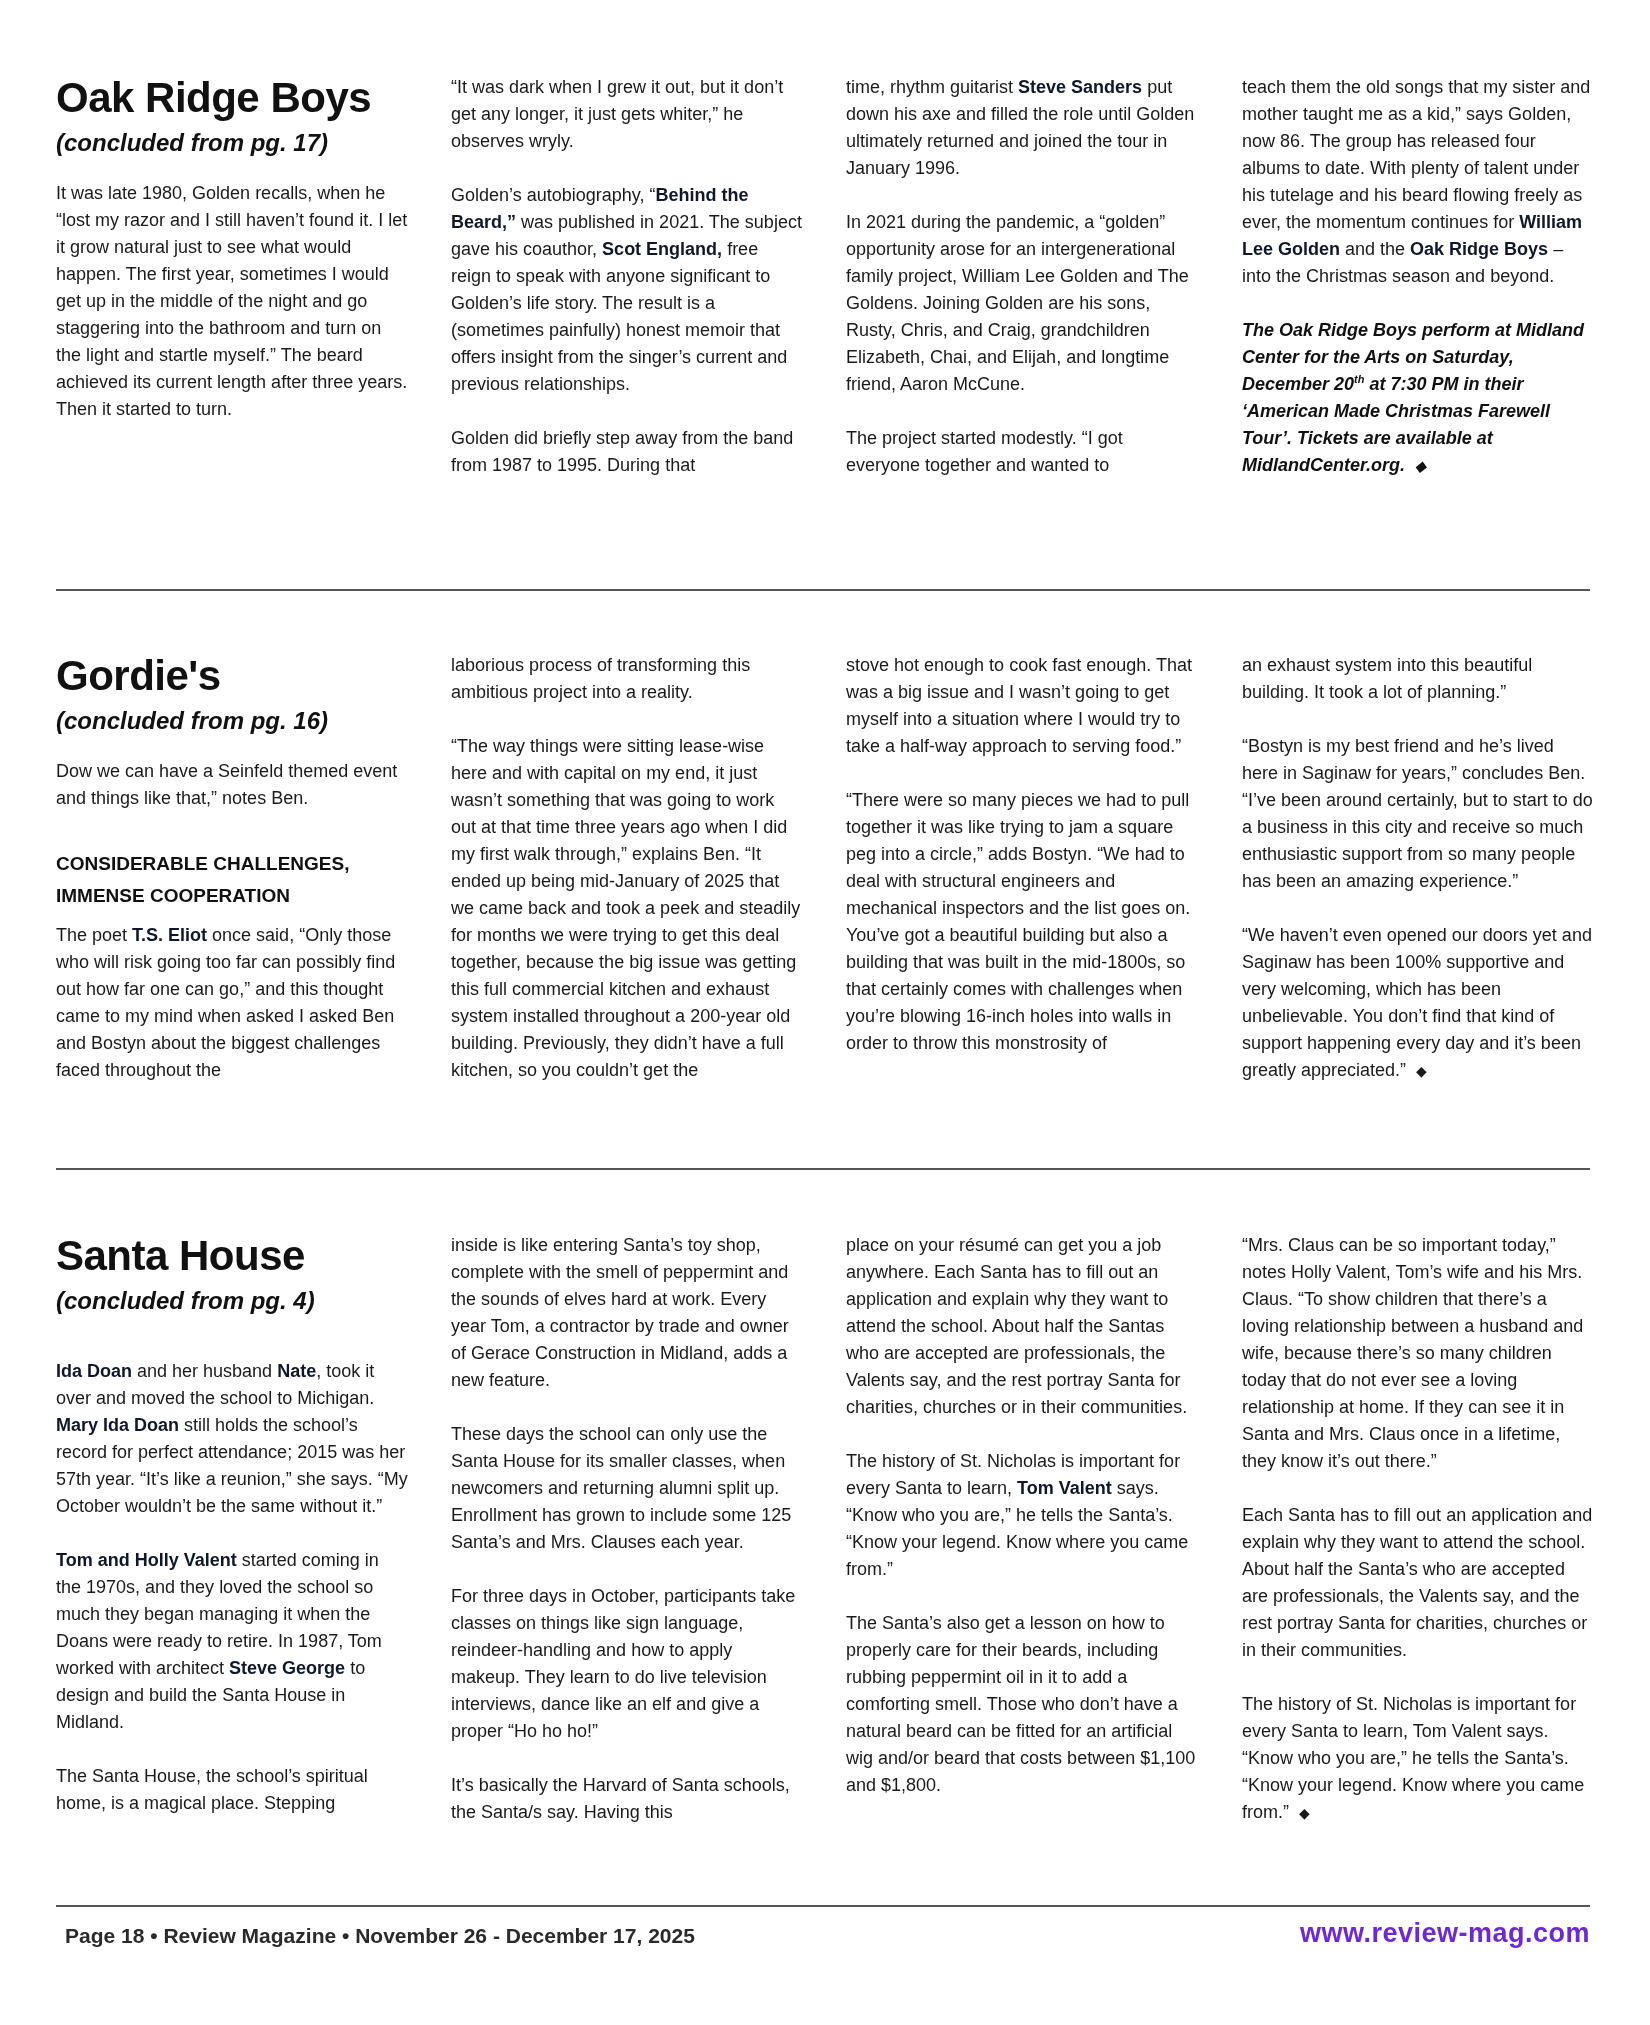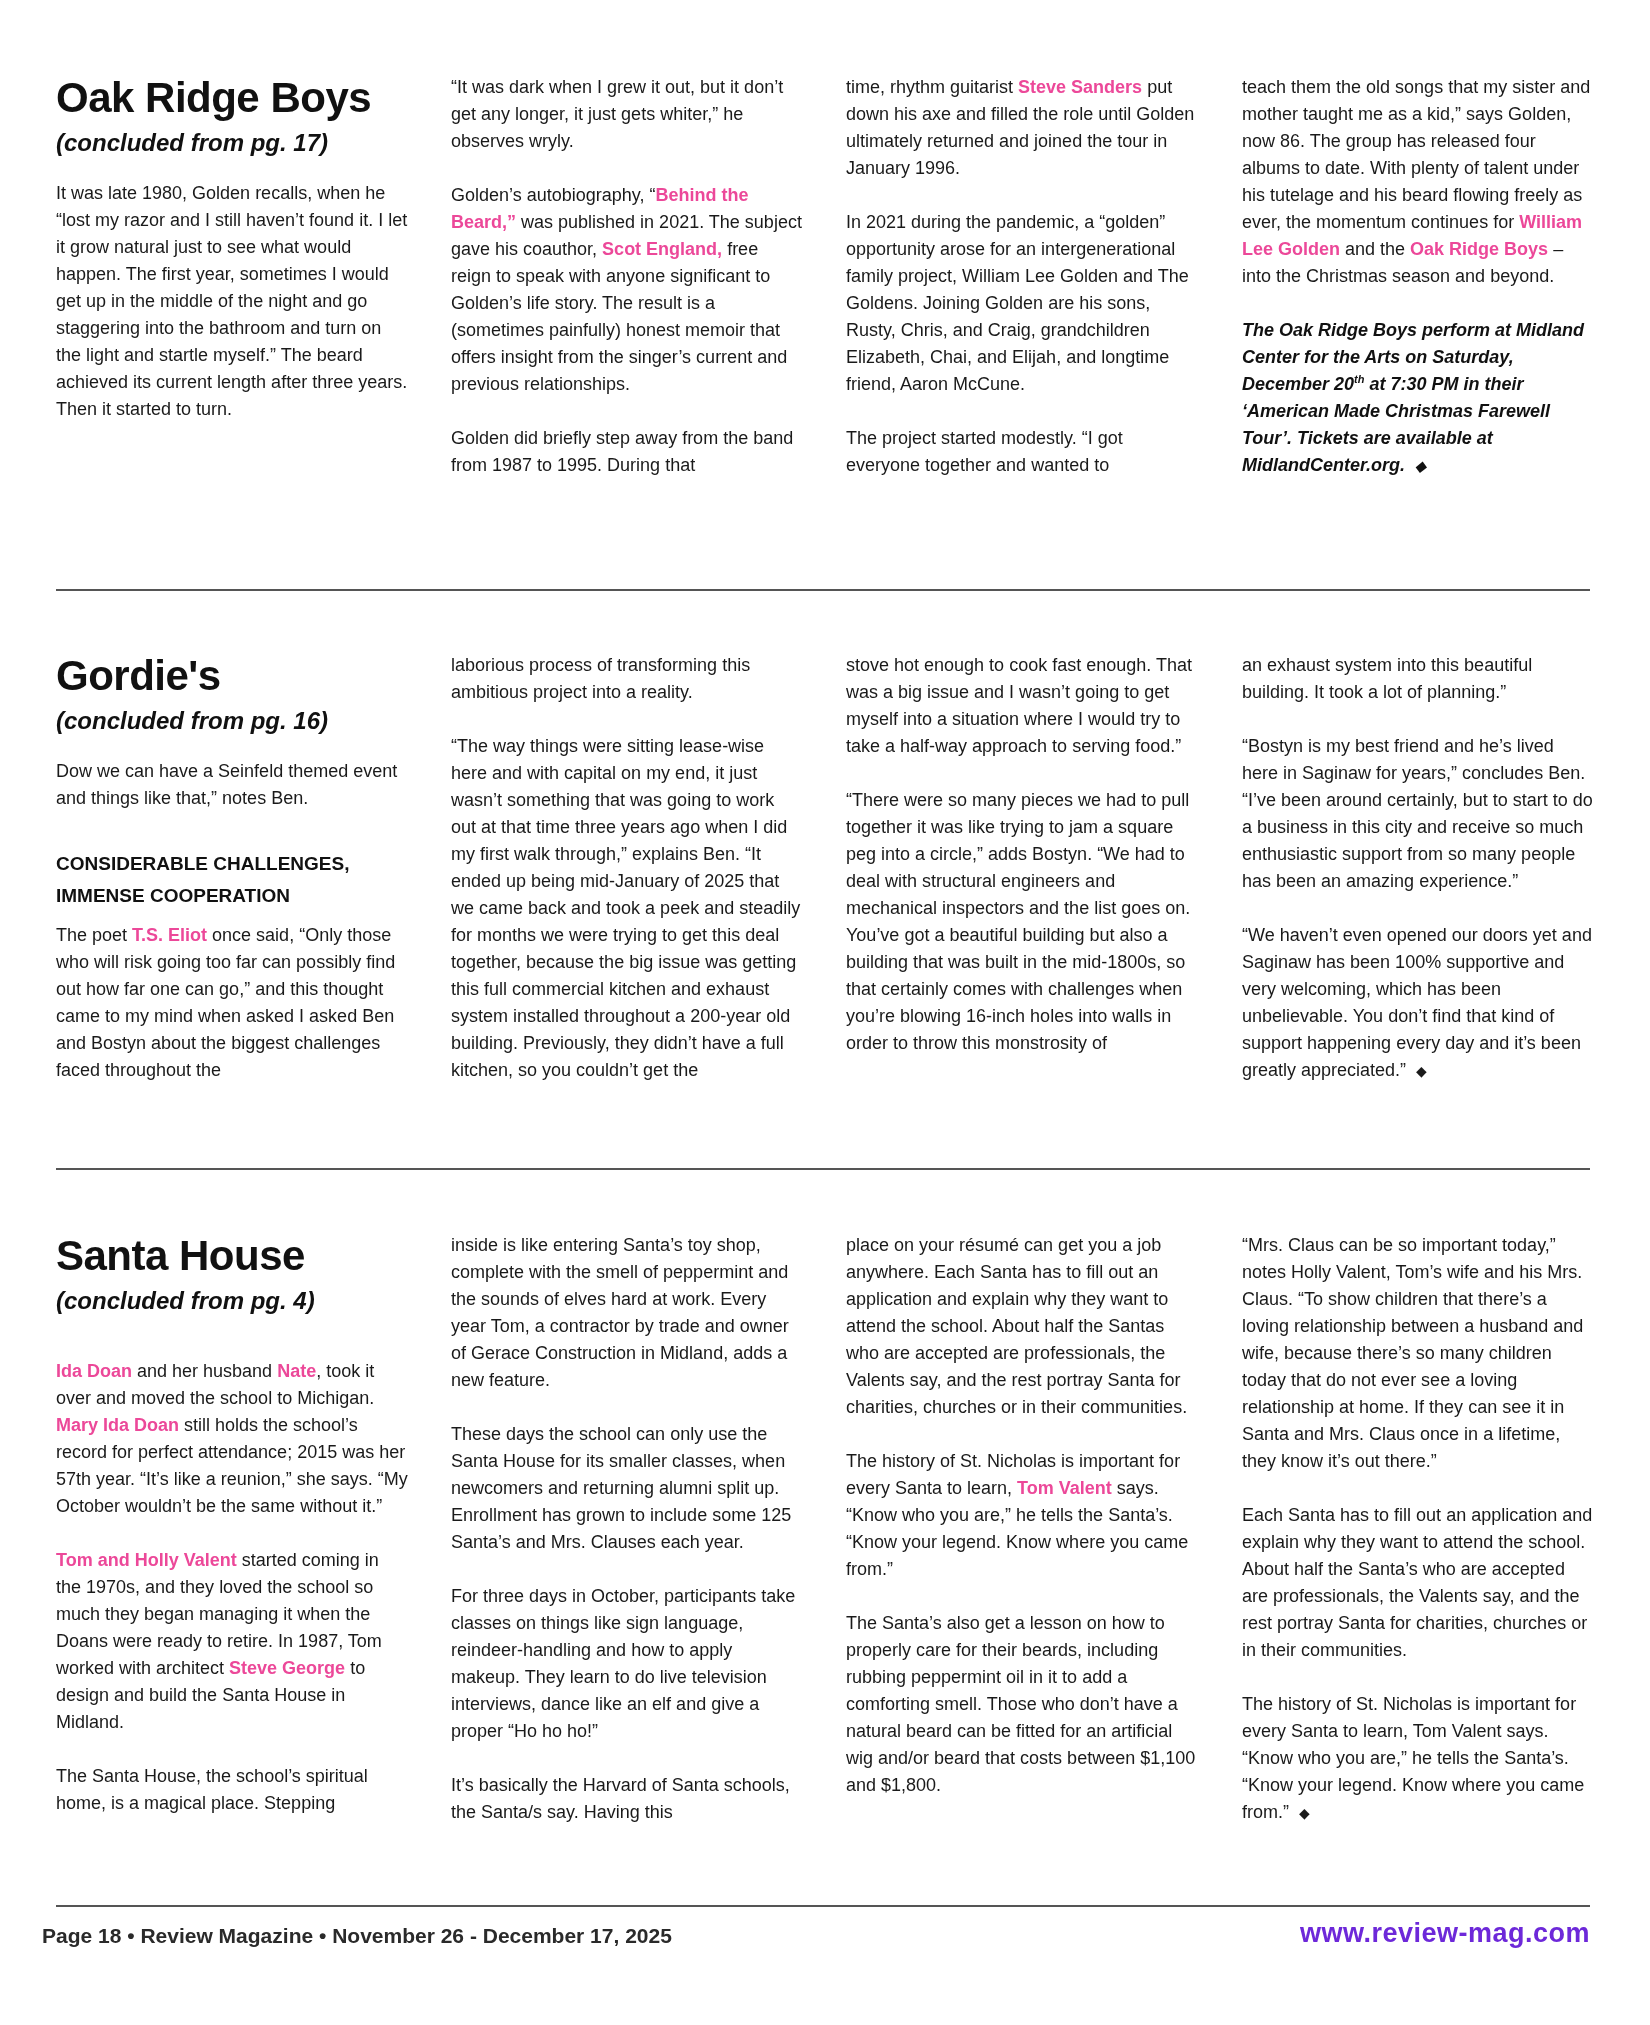--- a/index.html
+++ b/index.html
@@ -4,25 +4,25 @@
 <style>
   html,body{margin:0;padding:0;background:#fff;}
   body{width:1650px;height:2025px;position:relative;overflow:hidden;font-family:"Liberation Sans",sans-serif;color:#1a1a1a;}
   .section{position:absolute;left:56px;width:1534px;}
   .col{position:absolute;top:0;width:352px;font-size:18px;line-height:27px;}
   .col p{margin:0 0 27px 0;}
   .c1{left:0}.c2{left:395px}.c3{left:790px}.c4{left:1186px}
   .title{font-size:42px;font-weight:bold;line-height:48px;margin:0;letter-spacing:-0.5px;color:#111;}
   .subtitle{font-size:24px;font-style:italic;font-weight:bold;line-height:30px;margin:6px 0 22px 0;color:#111;}
   .subhead{font-size:19px;font-weight:bold;line-height:32px;margin:18px 0 10px 0;color:#111;}
-  b{font-weight:bold;color:#ec4899;}
+  b{font-weight:bold;color:#0f172a;}
   .promo{font-style:italic;font-weight:bold;color:#111;}
   .rule{position:absolute;left:56px;width:1534px;height:0;border-top:2px solid #555;}
   .end{font-size:14px;margin-left:10px;}
-  .footer-left{position:absolute;left:42px;top:1924px;font-size:21px;font-weight:bold;color:#2a2a2a;}
+  .footer-left{position:absolute;left:65px;top:1924px;font-size:21px;font-weight:bold;color:#2a2a2a;}
   .footer-right{position:absolute;right:60px;top:1918px;font-size:27px;font-weight:bold;color:#6d28d9;letter-spacing:0.5px;}
   sup{font-size:11px;line-height:0;}
 </style>
 </head>
 <body>
 
 <div class="section" style="top:74px;">
   <div class="col c1">
     <h1 class="title">Oak Ridge Boys</h1>
     <div class="subtitle">(concluded from pg. 17)</div>

